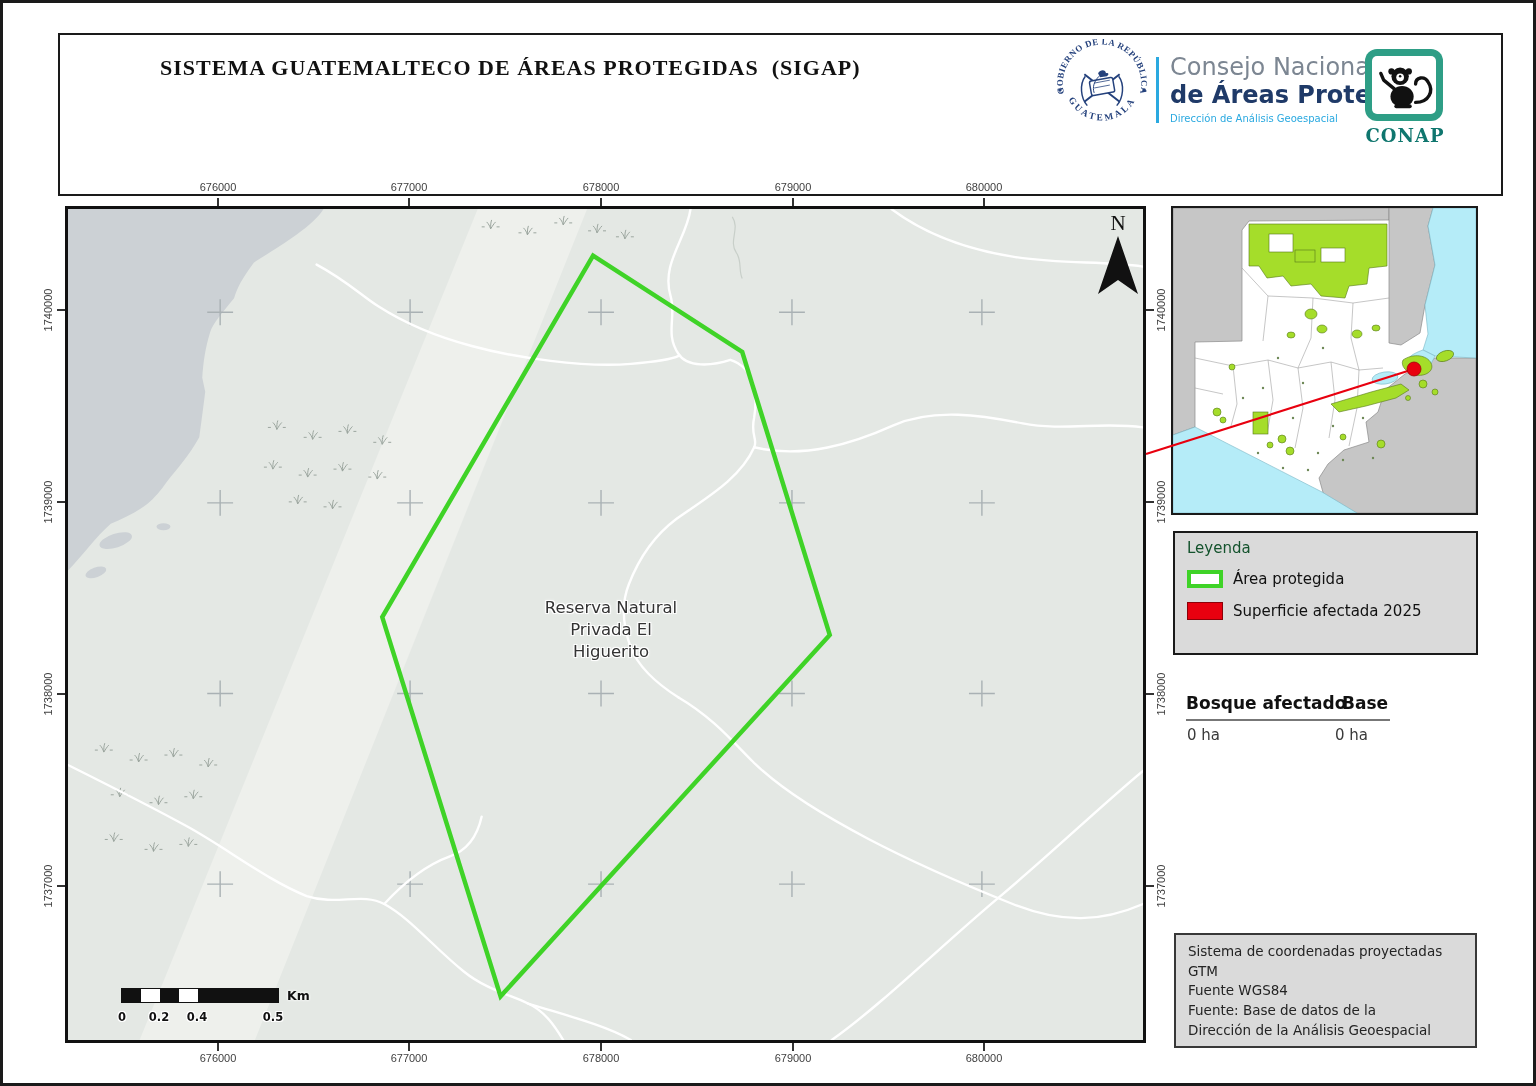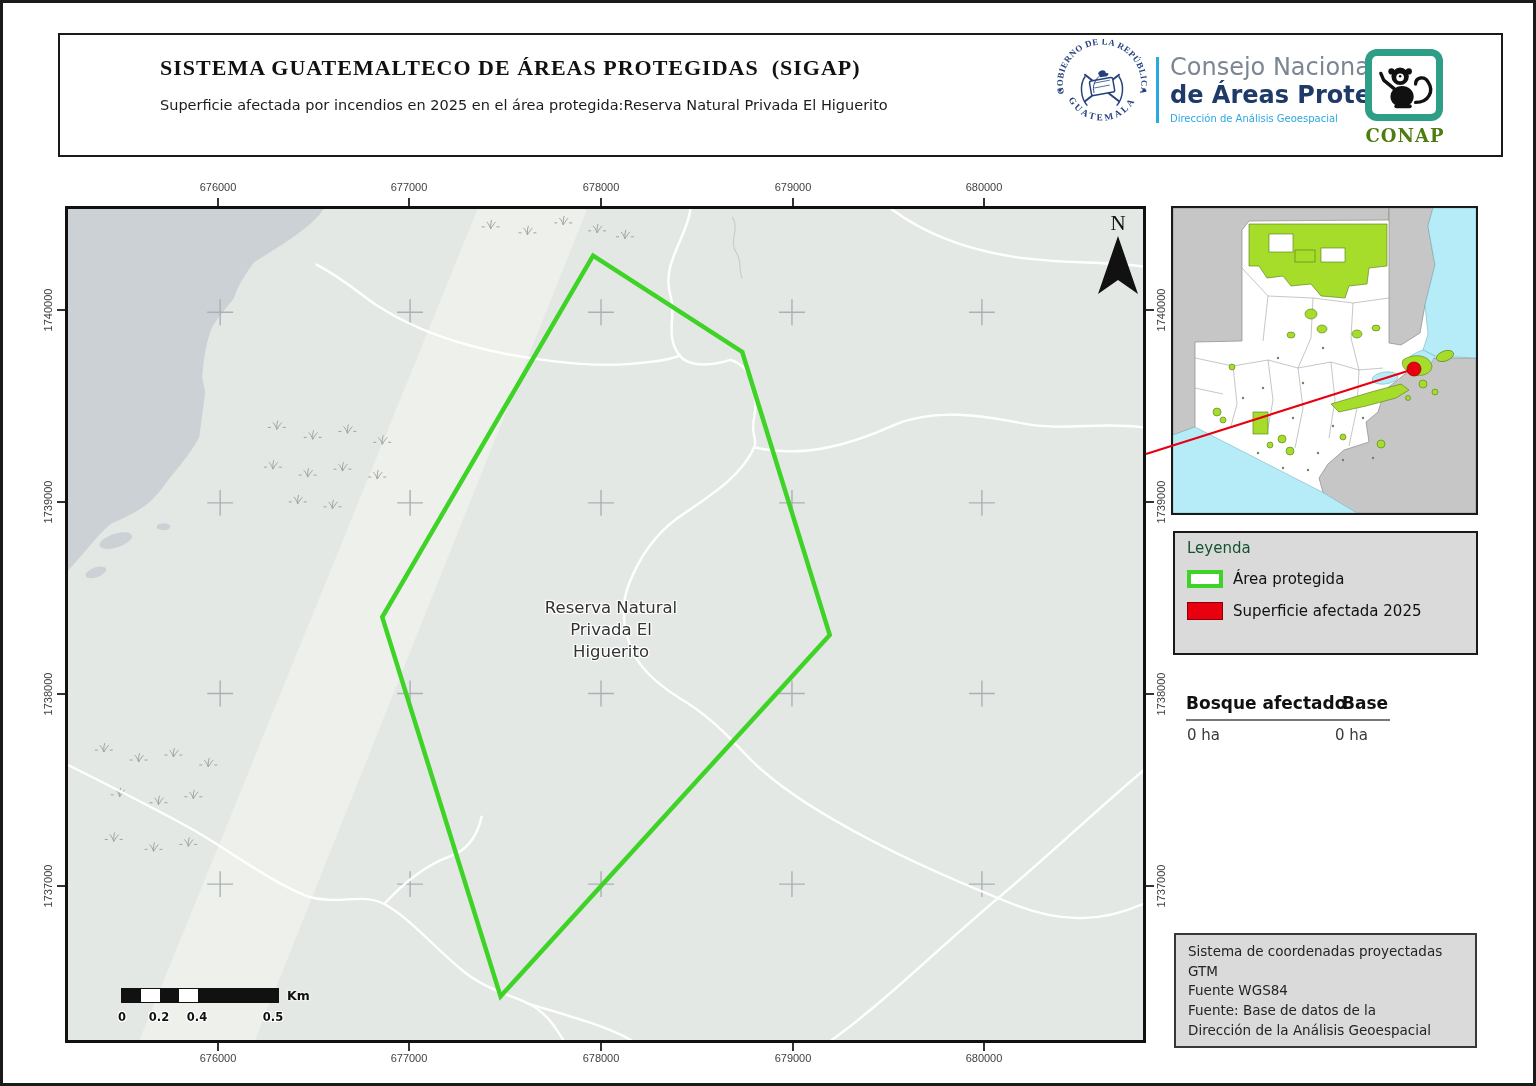--- a/index.html
+++ b/index.html
@@ -1,34 +1,34 @@
 <!DOCTYPE html>
 <html><head>
 <meta charset="utf-8">
 <style>
   html,body{margin:0;padding:0;background:#888;}
   .page{position:relative;width:1536px;height:1086px;background:#ffffff;margin:0 auto;
         border:3px solid #1a1a1a;box-sizing:border-box;overflow:hidden;
         font-family:"DejaVu Sans",sans-serif;}
   
-  .header-box{position:absolute;left:55px;top:30px;width:1445px;height:124px;
+  .header-box{position:absolute;left:55px;top:30px;width:1445px;height:163px;
               border:2px solid #1a1a1a;background:#fff;box-sizing:border-box;}
   .map-title{position:absolute;left:100px;top:20px;font-family:"Liberation Serif",serif;
              font-size:22px;font-weight:bold;color:#111;letter-spacing:1px;white-space:pre;}
   .map-subtitle{position:absolute;left:100px;top:62px;font-size:14.5px;color:#1c1c1c;}
   .seal{position:absolute;left:993px;top:4px;}
   .org-divider{position:absolute;left:1096px;top:22px;width:3px;height:66px;background:#2aa9e0;}
   .org-line1{position:absolute;left:1110px;top:18px;font-size:24px;color:#7c8692;}
   .org-line2{position:absolute;left:1110px;top:46px;font-size:24px;font-weight:bold;color:#1f3a68;}
   .org-line3{position:absolute;left:1110px;top:78px;font-size:10px;color:#2aa9e0;}
   .conap{position:absolute;left:1305px;top:14px;width:80px;}
   .conap-frame{width:78px;height:72px;background:#2e9e86;border-radius:12px;position:relative;}
   .conap-inner{position:absolute;left:7px;top:7px;right:7px;bottom:7px;background:#fff;border-radius:5px;}
   .conap-text{margin-top:4px;text-align:center;font-family:"DejaVu Serif",serif;font-weight:bold;
-              font-size:18px;color:#4d7c0f;letter-spacing:1px;}
+              font-size:18px;color:#0f766e;letter-spacing:1px;}
   
   .map-frame{position:absolute;left:62px;top:203px;width:1081px;height:837px;
              border:3px solid #111;box-sizing:border-box;background:#e4e8e4;overflow:hidden;}
   .area-label{position:absolute;left:543px;top:388px;width:220px;transform:translateX(-50%);
               text-align:center;font-size:16.5px;line-height:1.32;color:#333;
               text-shadow:-1px -1px 0 #fff,1px -1px 0 #fff,-1px 1px 0 #fff,1px 1px 0 #fff,0 0 4px #fff;}
   .north{position:absolute;left:1029px;top:2px;width:42px;text-align:center;}
   .north-n{font-family:"Liberation Serif",serif;font-size:21px;color:#111;}
   
   .scalebar{position:absolute;left:53px;top:779px;width:210px;height:42px;}
@@ -67,21 +67,20 @@
             border:2px solid #383838;box-sizing:border-box;padding:7px 12px;
             font-size:13.5px;color:#242424;line-height:1.46;z-index:10;}
 </style>
 </head>
 <body>
 
 <div class="page">
 
   <div class="header-box">
     <div class="map-title">SISTEMA GUATEMALTECO DE ÁREAS PROTEGIDAS  (SIGAP)</div>
-    <div class="map-subtitle">Superficie afectada por incendios en 2025 en el área protegida:Reserva Natural Privada El Higuerito</div>
 
     <div class="seal">
       <svg width="98" height="98" viewBox="0 0 100 100">
         <defs>
           <path id="arcTop" d="M12,58 A40,40 0 1 1 88,58"></path>
           <path id="arcBot" d="M16,62 A38,38 0 0 0 84,62"></path>
         </defs>
         <circle cx="7" cy="52" r="1.8" fill="#24417c"></circle>
         <circle cx="93" cy="52" r="1.8" fill="#24417c"></circle>
         <text font-family="Liberation Serif,serif" font-size="9" font-weight="bold" fill="#24417c" letter-spacing="0.5">

